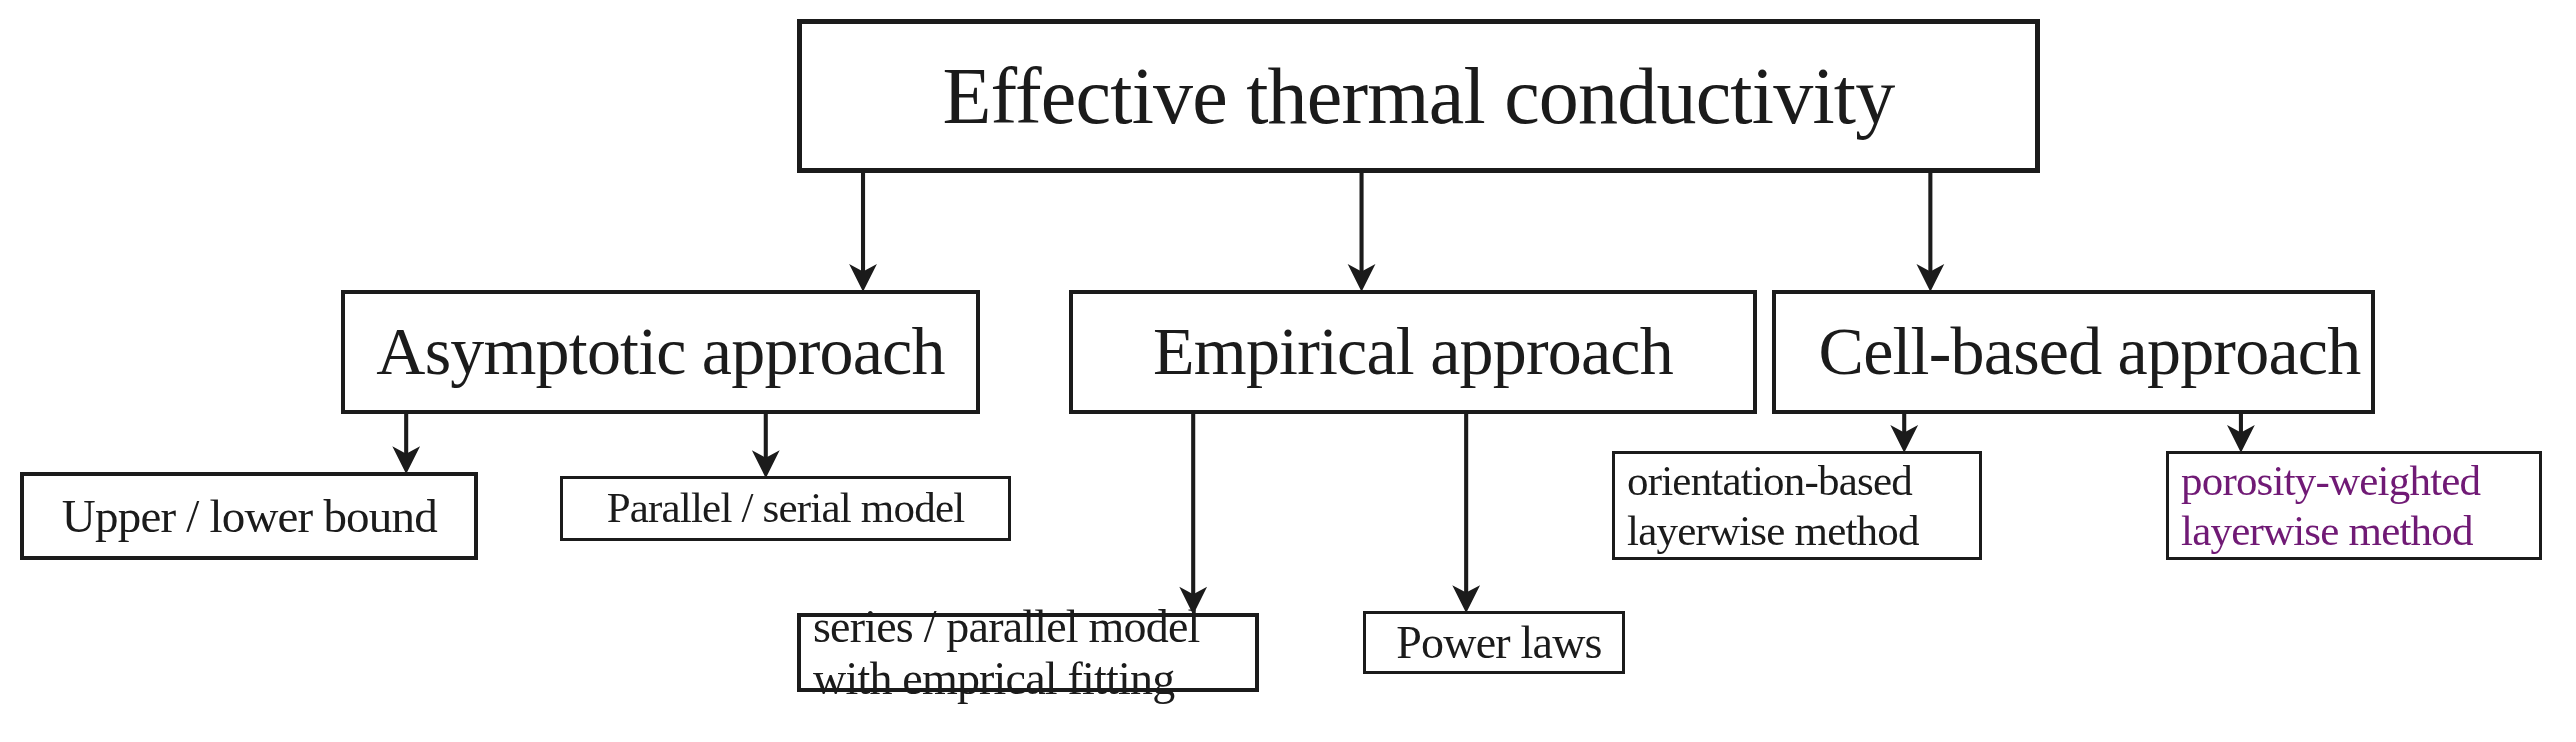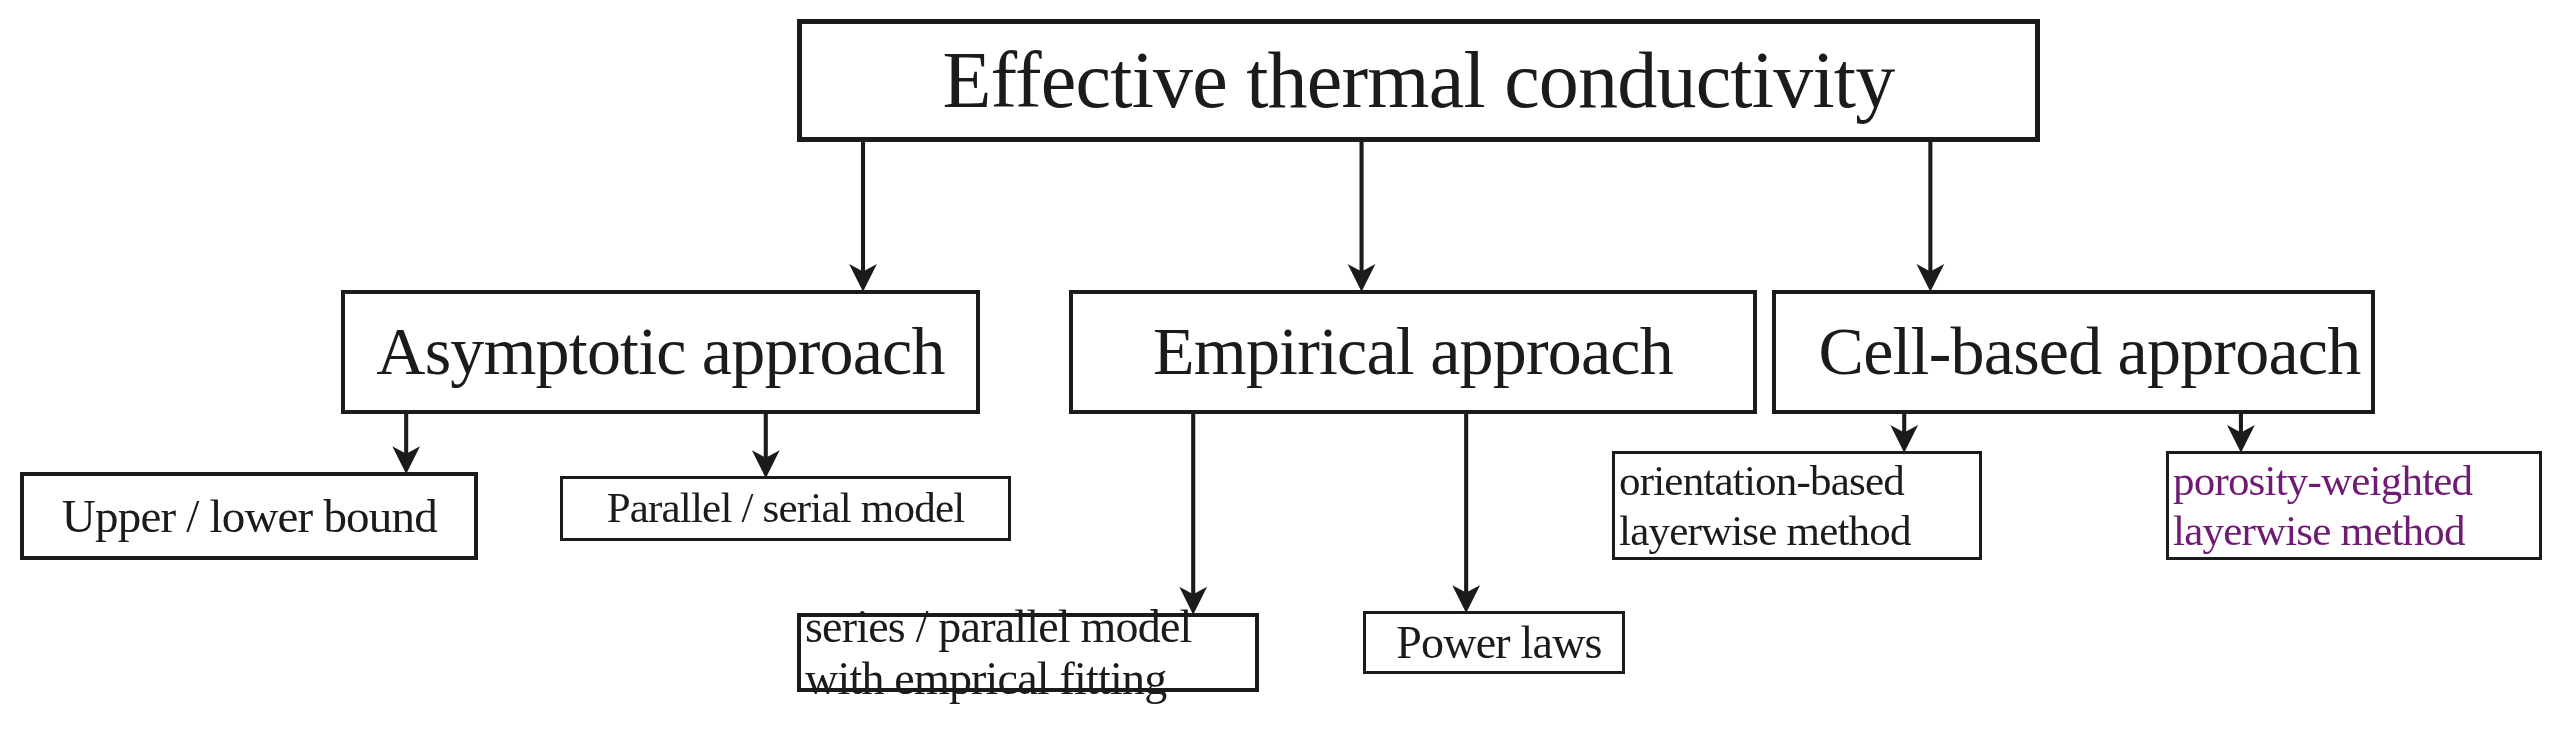--- a/index.html
+++ b/index.html
@@ -63,21 +63,21 @@
     font-size: 46px;
   }
   .n-leaf-layerwise {
     border-width: 3.3px;
     font-size: 43px;
     line-height: 1.14;
   }
   .align-left {
     justify-content: flex-start;
     text-align: left;
-    padding-left: 4px;
+    padding-left: 12px;
   }
 </style>
 </head>
 <body>
 
 <div id="stage">
 
   <svg id="edges" xmlns="http://www.w3.org/2000/svg" viewBox="0 0 3152 909" width="2576" height="743">
       <line x1="1056" y1="171" x2="1056" y2="335" stroke="#1b1b1b" stroke-width="5"></line>
       <polygon points="1039,323 1056,332 1073,323 1056,357" fill="#1b1b1b"></polygon>
@@ -92,21 +92,21 @@
       <line x1="1460" y1="505" x2="1460" y2="730" stroke="#1b1b1b" stroke-width="5"></line>
       <polygon points="1443,718 1460,727 1477,718 1460,752" fill="#1b1b1b"></polygon>
       <line x1="1794" y1="505" x2="1794" y2="728" stroke="#1b1b1b" stroke-width="5"></line>
       <polygon points="1777,716 1794,725 1811,716 1794,750" fill="#1b1b1b"></polygon>
       <line x1="2330" y1="505" x2="2330" y2="532" stroke="#1b1b1b" stroke-width="5"></line>
       <polygon points="2313,520 2330,529 2347,520 2330,554" fill="#1b1b1b"></polygon>
       <line x1="2742" y1="505" x2="2742" y2="532" stroke="#1b1b1b" stroke-width="5"></line>
       <polygon points="2725,520 2742,529 2759,520 2742,554" fill="#1b1b1b"></polygon>
     </svg>
 
-  <div class="node n-root" style="left: 797px; top: 19px; width: 1243px; height: 123px; border-color: rgb(27, 27, 27); color: rgb(27, 27, 27);">Effective thermal conductivity</div>
+  <div class="node n-root" style="left: 797px; top: 19px; width: 1243px; height: 154px; border-color: rgb(27, 27, 27); color: rgb(27, 27, 27);">Effective thermal conductivity</div>
 
   <div class="node n-approach" style="left: 341px; top: 290px; width: 639px; height: 124px; border-color: rgb(27, 27, 27); color: rgb(27, 27, 27);">Asymptotic approach</div>
 
   <div class="node n-approach" style="left: 1069px; top: 290px; width: 688px; height: 124px; border-color: rgb(27, 27, 27); color: rgb(27, 27, 27);">Empirical approach</div>
 
   <div class="node n-approach" style="left: 1772px; top: 290px; width: 603px; height: 124px; border-color: rgb(27, 27, 27); color: rgb(27, 27, 27); padding-left: 32px;">Cell-based approach</div>
 
   <div class="node n-leaf-bound" style="left: 20.4px; top: 472px; width: 458px; height: 88px; border-color: rgb(27, 27, 27); color: rgb(27, 27, 27);">Upper / lower bound</div>
 
   <div class="node n-leaf-parallel" style="left: 560px; top: 476px; width: 451px; height: 65px; border-color: rgb(27, 27, 27); color: rgb(27, 27, 27);">Parallel / serial model</div>

